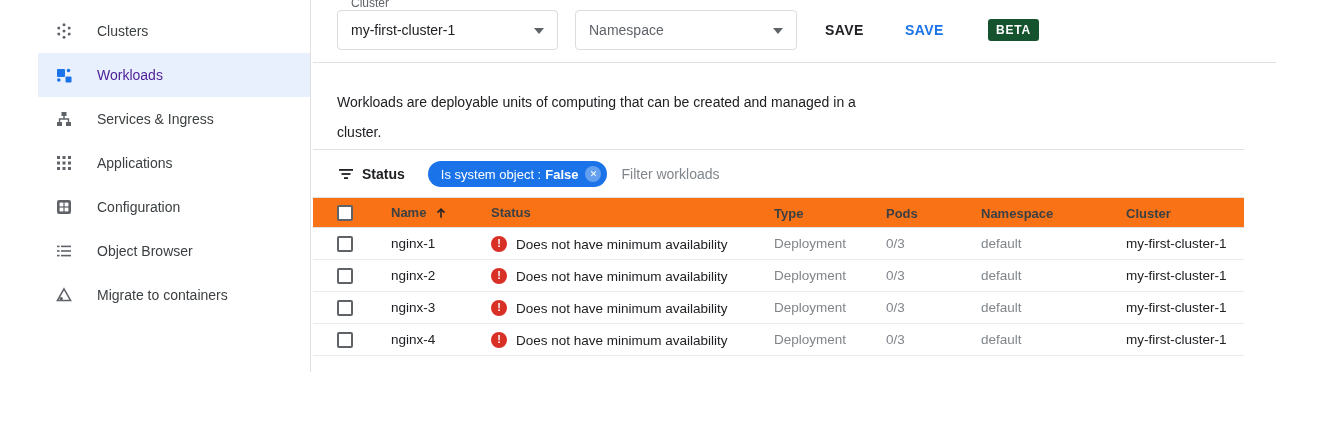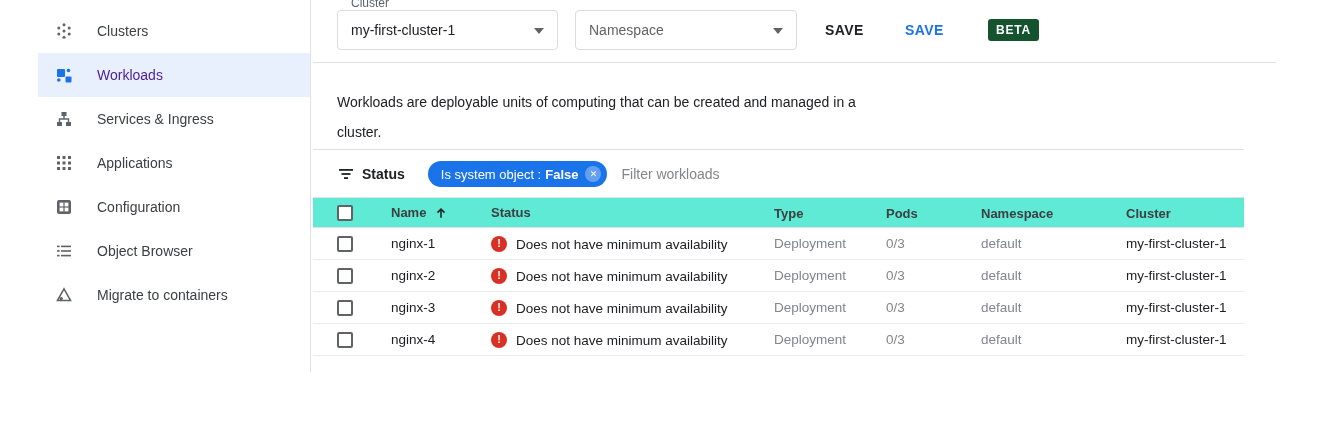--- a/index.html
+++ b/index.html
@@ -46,21 +46,21 @@
     display:flex; align-items:center; padding:0 6px 0 13px; font-size:13px; cursor:pointer; }
   .chip-val { font-weight:bold; margin-left:4px; }
   .chip-x { width:16px; height:16px; border-radius:50%; background:rgba(255,255,255,.32); margin-left:7px;
     display:flex; align-items:center; justify-content:center; font-size:9px; line-height:9px; cursor:pointer; }
   .filter-input { margin-left:14px; border:none; outline:none; font-size:14px; width:220px;
     color:#202124; font-family:inherit; background:transparent; }
   .filter-input::placeholder { color:#80868b; }
 
   
   .table { position:absolute; left:2px; top:197px; width:931px; }
-  .thead { display:flex; align-items:center; height:31px; background:#5eead4;
+  .thead { display:flex; align-items:center; height:31px; background:#f97316;
     border-top:1px solid #e0e0e0; border-bottom:1px solid #e0e0e0; }
   .tr { display:flex; align-items:center; height:32px; border-bottom:1px solid #e8eaed; background:#fff; cursor:pointer; }
   .c-check { width:78px; padding-left:24px; display:flex; align-items:center; flex-shrink:0; }
   .c-name { width:100px; flex-shrink:0; }
   .c-status { width:283px; display:flex; align-items:flex-end; flex-shrink:0; }
   .c-type { width:112px; flex-shrink:0; }
   .c-pods { width:95px; flex-shrink:0; }
   .c-ns { width:145px; flex-shrink:0; }
   .c-cluster { flex:1; }
   .th { font-size:13px; font-weight:bold; color:#3c4043; }

